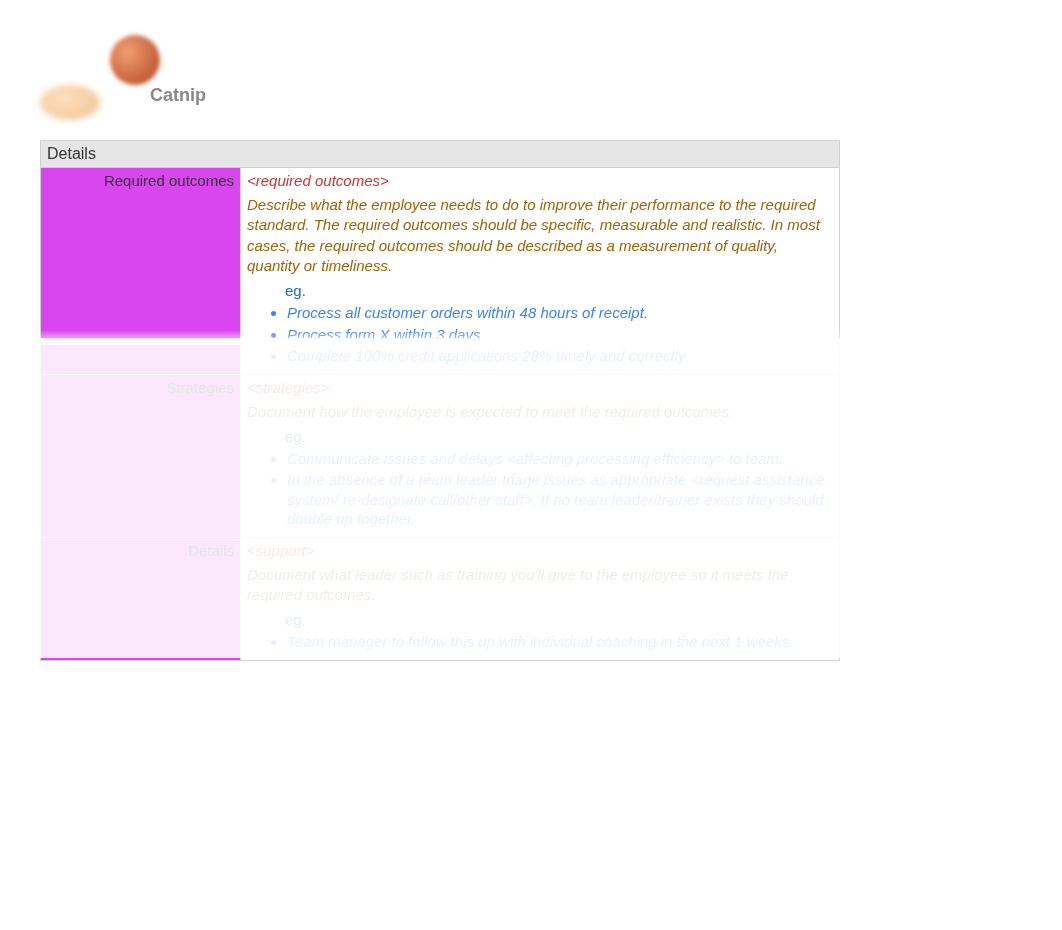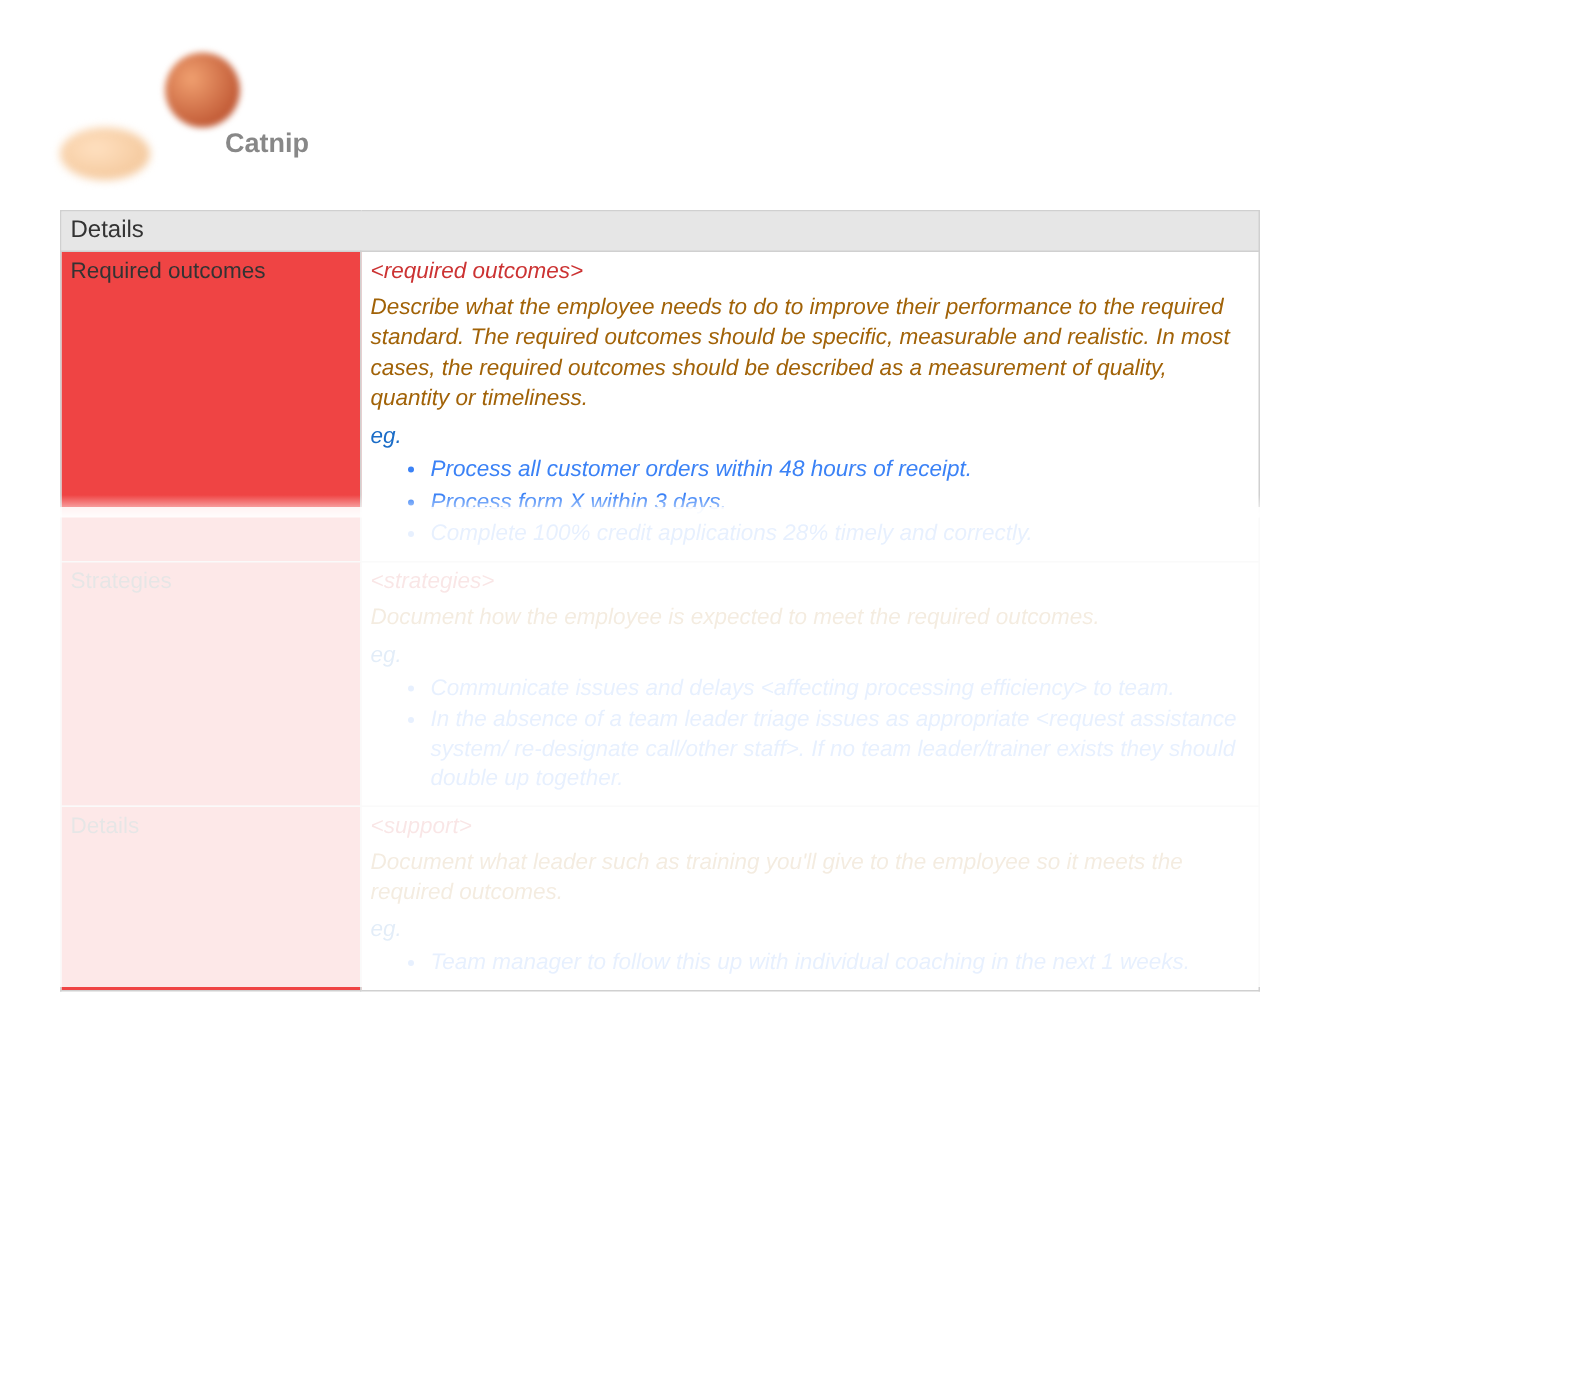--- a/index.html
+++ b/index.html
@@ -75,24 +75,25 @@
       color: #333;
     }
     .row-objective td {
       background: #eaeaea;
       color: #1a6cc7;
       font-style: italic;
       padding: 5px 8px;
     }
     .label-cell {
       width: 200px;
-      background: #ef4444;
+      background: #d946ef;
       color: #333;
       font-size: 15px;
       padding: 6px 8px;
+      text-align: right;
     }
     .content-cell {
       background: #ffffff;
       padding: 6px 8px;
       color: #1a6cc7;
     }
     .placeholder-red {
       color: #cc3333;
       font-style: italic;
       display: block;
@@ -100,23 +101,23 @@
     }
     .desc-blue {
       color: #a16207;
       font-style: italic;
       display: block;
       margin-bottom: 6px;
       line-height: 1.35;
     }
     .eg {
       color: #1a6cc7;
-      font-style: italic;
       margin-bottom: 4px;
       display: block;
+      margin-left: 38px;
     }
     ul.eg-list {
       margin: 2px 0 4px 40px;
       color: #3b82f6;
       font-style: italic;
     }
     ul.eg-list li {
       margin-bottom: 2px;
       line-height: 1.3;
     }

